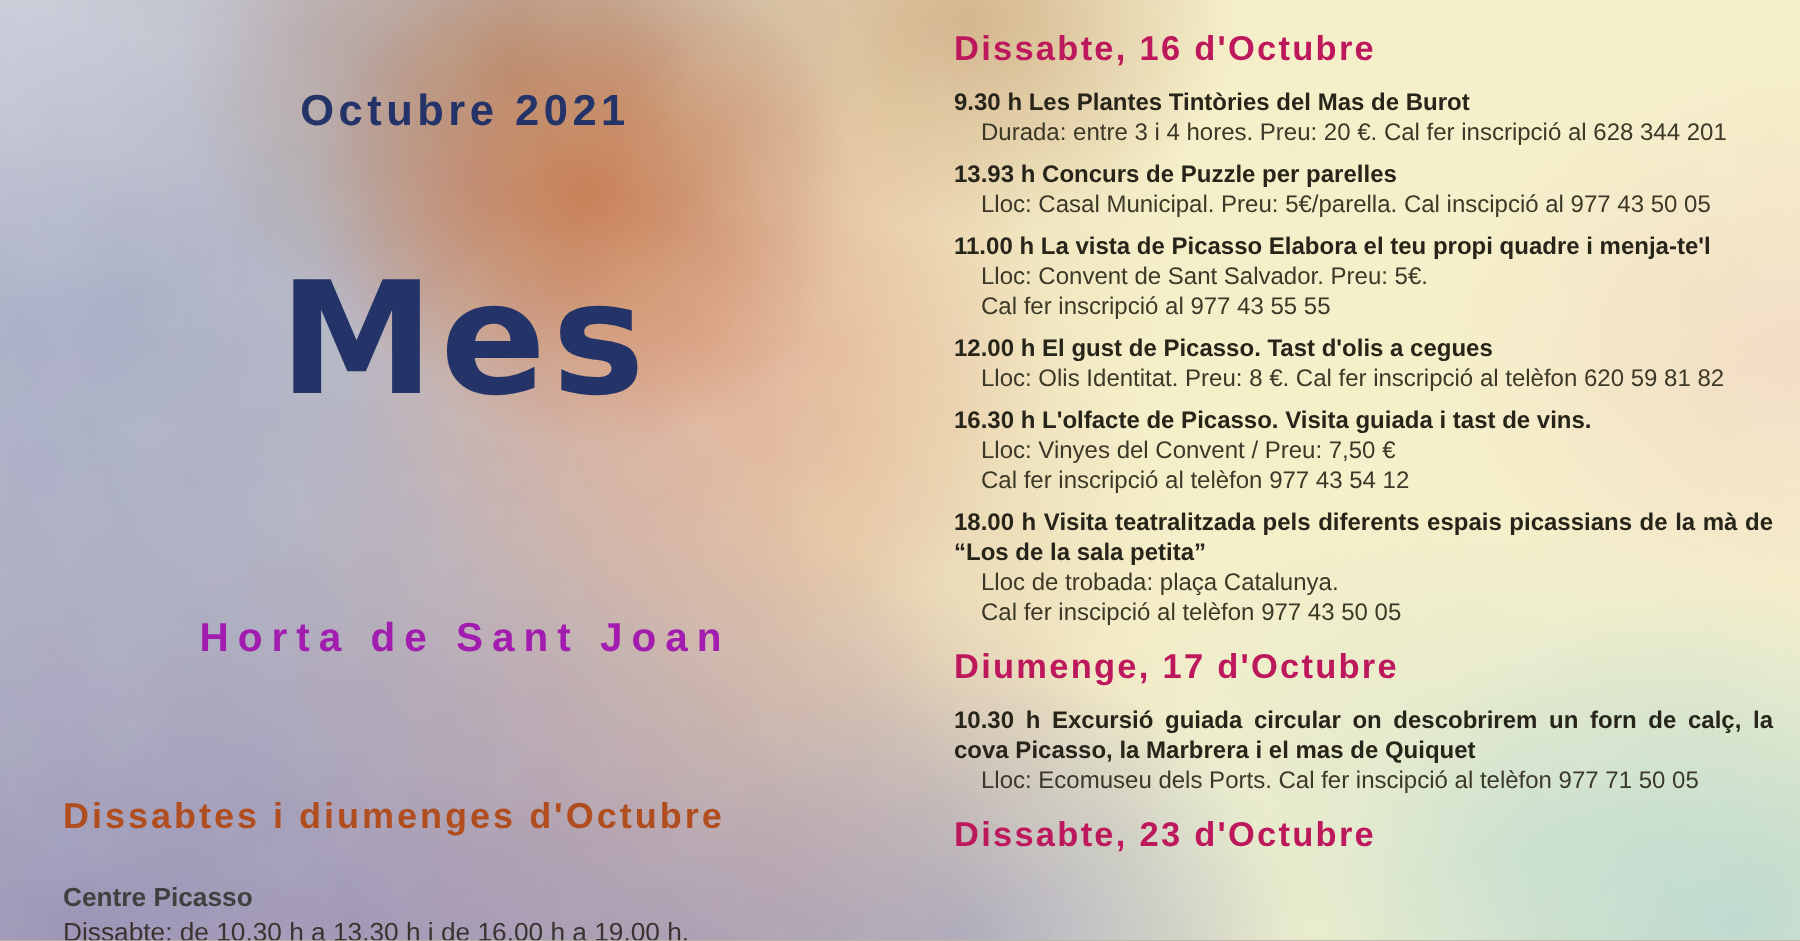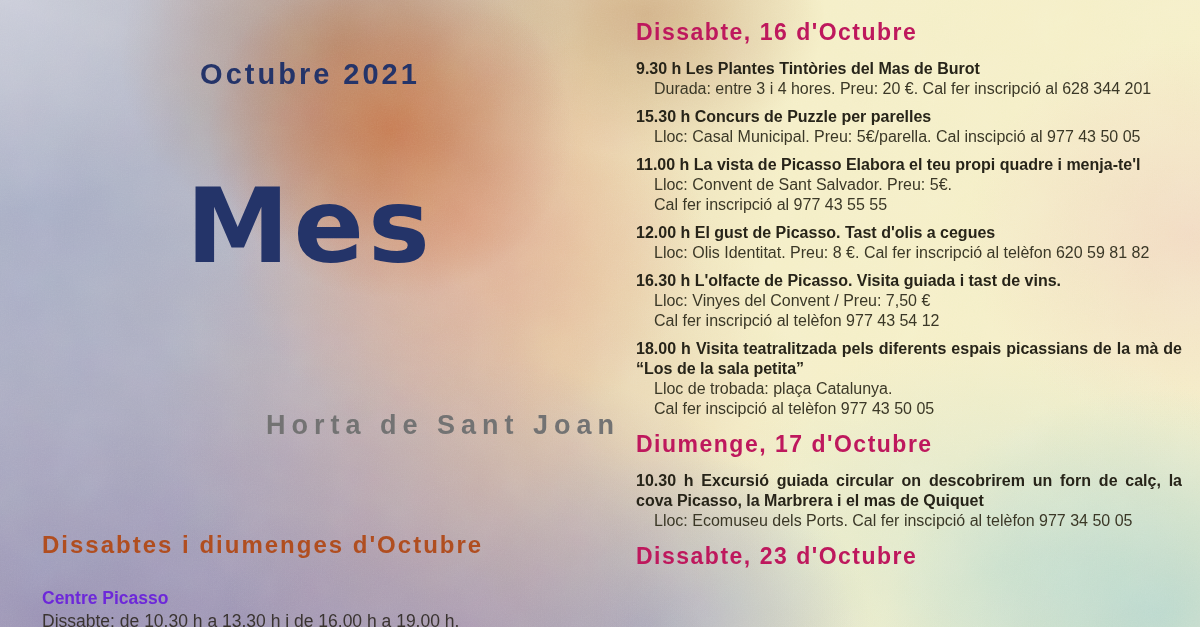--- a/index.html
+++ b/index.html
@@ -67,22 +67,21 @@
     letter-spacing: 4px;
     color: #243469;
   }
   .subtitle {
     position: absolute;
     left: 0; right: 0;
     top: 410px;
     font-size: 27px;
     font-weight: bold;
     letter-spacing: 6px;
-    color: #737373;
-    text-align: right;
+    color: #a21caf;
   }
   .left-info {
     position: absolute;
     left: 42px; top: 531px;
     width: 540px;
     text-align: left;
   }
   .weekends-heading {
     font-size: 24px;
     font-weight: bold;
@@ -90,21 +89,21 @@
     color: #b04e20;
     margin-bottom: 28px;
   }
   .venue-line {
     font-size: 17.5px;
     line-height: 23px;
     color: #3a3431;
   }
   .venue-line.bold {
     font-weight: bold;
-    color: #6d28d9;
+    color: #404040;
   }
   
   .schedule {
     position: absolute;
     left: 636px; top: 19px;
     width: 546px;
   }
   .section { margin-bottom: 12px; }
   .section-heading {
     font-size: 23px;
@@ -165,21 +164,21 @@
 
     <section class="section">
       <h2 class="section-heading">Dissabte, 16 d'Octubre</h2>
 
       <article class="event">
         <p class="t">9.30 h Les Plantes Tintòries del Mas de Burot</p>
         <p class="d">Durada: entre 3 i 4 hores. Preu: 20 €. Cal fer inscripció al 628 344 201</p>
       </article>
 
       <article class="event">
-        <p class="t">15.30 h Concurs de Puzzle per parelles</p>
+        <p class="t">13.93 h Concurs de Puzzle per parelles</p>
         <p class="d">Lloc: Casal Municipal. Preu: 5€/parella. Cal inscipció al 977 43 50 05</p>
       </article>
 
       <article class="event">
         <p class="t">11.00 h La vista de Picasso Elabora el teu propi quadre i menja-te'l</p>
         <p class="d">Lloc: Convent de Sant Salvador. Preu: 5€.</p>
         <p class="d">Cal fer inscripció al 977 43 55 55</p>
       </article>
 
       <article class="event">
@@ -199,21 +198,21 @@
         <p class="d">Cal fer inscipció al telèfon 977 43 50 05</p>
       </article>
     </section>
 
     <section class="section">
       <h2 class="section-heading">Diumenge, 17 d'Octubre</h2>
 
 
       <article class="event">
         <p class="t">10.30 h Excursió guiada circular on descobrirem un forn de calç, la cova Picasso, la Marbrera i el mas de Quiquet</p>
-        <p class="d">Lloc: Ecomuseu dels Ports. Cal fer inscipció al telèfon 977 34 50 05</p>
+        <p class="d">Lloc: Ecomuseu dels Ports. Cal fer inscipció al telèfon 977 71 50 05</p>
       </article>
     </section>
 
     <section class="section">
       <h2 class="section-heading">Dissabte, 23 d'Octubre</h2>
     </section>
 
   </div>
 </div>
 

